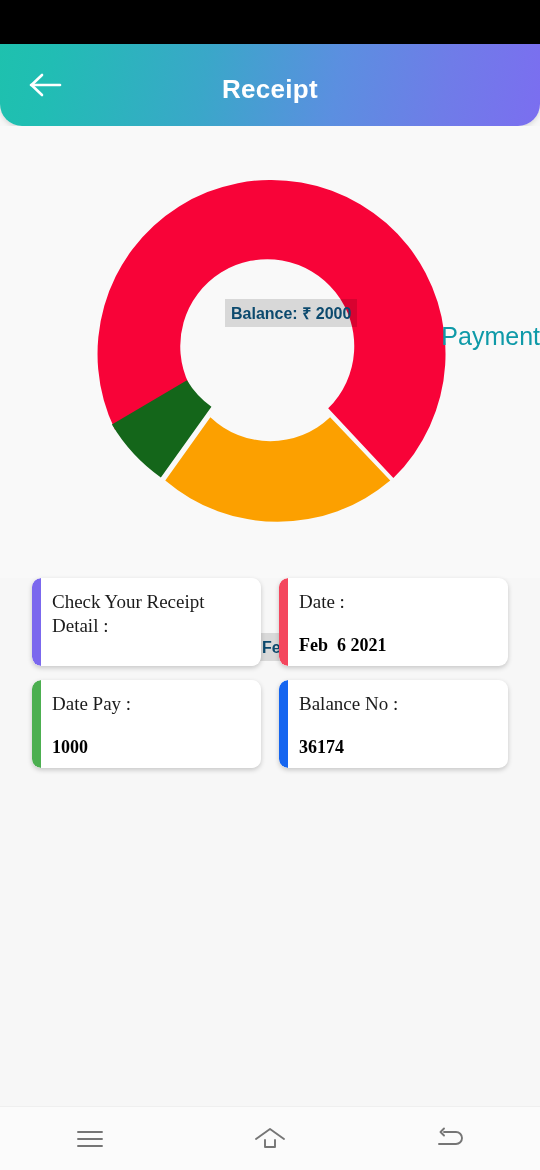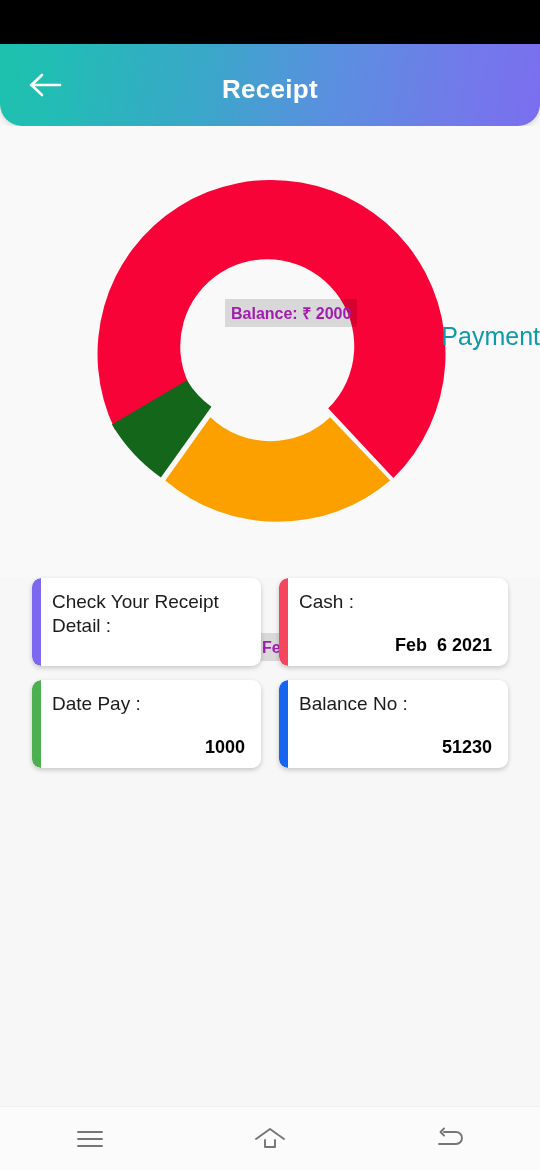--- a/index.html
+++ b/index.html
@@ -90,21 +90,21 @@
     color: #0f9aa8;
     font-size: 25px;
     font-weight: 400;
     pointer-events: none;
   }
 
   .seg-label {
     position: absolute;
     font-size: 16px;
     font-weight: bold;
-    color: #a21caf;
+    color: #0c4a6e;
     padding: 3px 6px;
     white-space: nowrap;
     pointer-events: none;
   }
   .seg-label.balance {
     left: 225px;
     top: 173px;
     background: rgba(0,0,0,0.13);
   }
   .seg-label.pay {
@@ -117,20 +117,21 @@
     top: 507px;
     background: rgba(0,0,0,0.12);
   }
 
   
   .cards {
     padding: 0 32px;
     display: flex;
     flex-wrap: wrap;
     gap: 14px 18px;
+    font-family: Liberation Serif, serif;
   }
 
   .card {
     flex: 1 1 calc(50% - 9px);
     min-width: calc(50% - 9px);
     max-width: calc(50% - 9px);
     height: 88px;
     background: #ffffff;
     border-radius: 9px;
     box-shadow: 0 2px 5px rgba(0,0,0,0.20);
@@ -157,21 +158,21 @@
     font-size: 19px;
     color: #1b1b1b;
     font-weight: 400;
     line-height: 1.25;
   }
 
   .card-value {
     font-size: 18px;
     color: #000000;
     font-weight: bold;
-    text-align: right;
+    text-align: left;
     white-space: pre;
   }
 
   
   .navbar {
     position: absolute;
     left: 0;
     bottom: 0;
     width: 540px;
     height: 64px;
@@ -240,36 +241,36 @@
 
   <div class="card">
     <span class="accent" style="background:#7b68ee"></span>
     <div class="card-title">Check Your
 Receipt Detail :</div>
     <div class="card-value"></div>
   </div>
 
   <div class="card">
     <span class="accent" style="background:#f4475e"></span>
-    <div class="card-title">Cash :</div>
+    <div class="card-title">Date :</div>
     <div class="card-value">Feb  6 2021</div>
   </div>
 
   <div class="card">
     <span class="accent" style="background:#4caf50"></span>
     <div class="card-title">Date Pay :</div>
     <div class="card-value">1000</div>
   </div>
 
 
 
   <div class="card">
     <span class="accent" style="background:#1565f0"></span>
     <div class="card-title">Balance No :</div>
-    <div class="card-value">51230</div>
+    <div class="card-value">36174</div>
   </div>
 
 </div>
 
 <div class="navbar">
 
   <div class="nav-btn">
     <span>
       <svg width="30" height="22" viewBox="0 0 30 22">
         <path d="M3 4 H27 M3 11 H27 M3 18 H27" stroke="#757575" stroke-width="1.9" stroke-linecap="round"></path>

